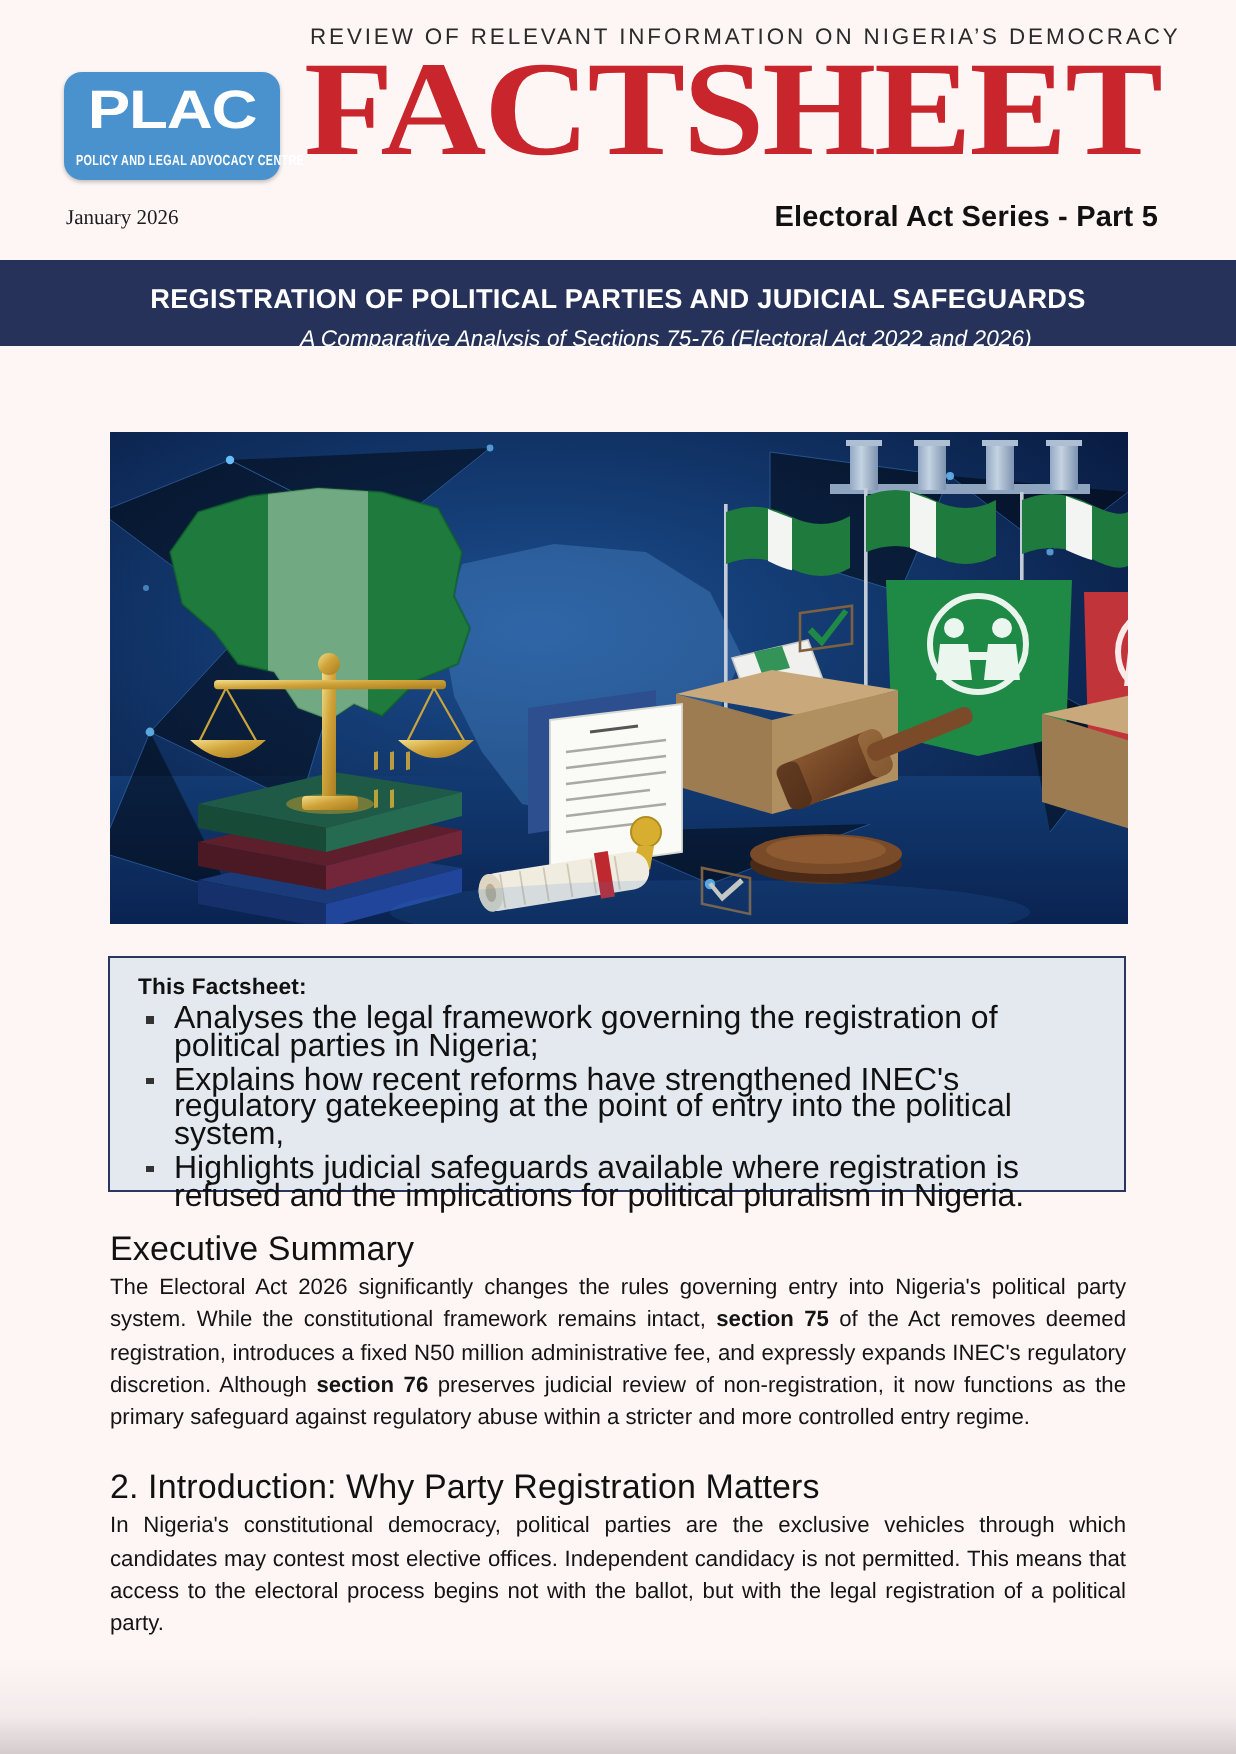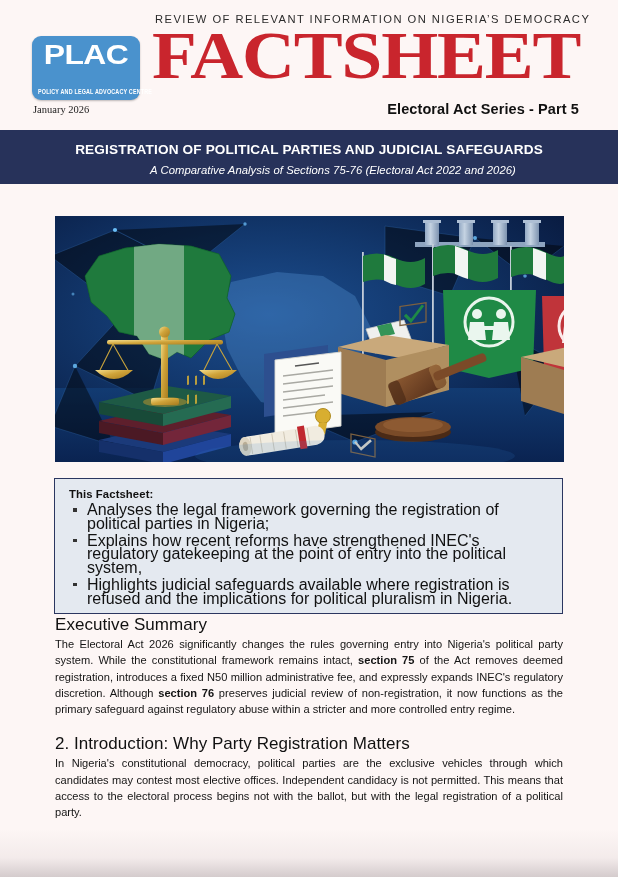--- a/index.html
+++ b/index.html
@@ -59,21 +59,21 @@
     color: #c9252d;
     transform: scaleX(1.11) scaleY(1.02);
     transform-origin: left top;
     white-space: nowrap;
   }
   .logo {
     position: absolute;
     left: 32px;
     top: 36px;
     width: 108px;
-    height: 64px;
+    height: 54px;
     background: #4a92cd;
     border-radius: 9px;
     box-shadow: 0 1px 2px rgba(0,0,0,0.25);
   }
   .logo-main {
     position: absolute;
     left: 0; right: 0;
     top: 4px;
     text-align: center;
     color: #ffffff;
@@ -112,21 +112,21 @@
     font-size: 14.5px;
     font-weight: bold;
     color: #111111;
     letter-spacing: 0.1px;
     font-family: "Liberation Sans", sans-serif;
   }
 
   
   .title-banner {
     position: relative;
-    height: 54px;
+    height: 43px;
     background: #27325a;
     padding-top: 10px;
     box-sizing: border-box;
   }
   .banner-title {
     text-align: center;
     color: #ffffff;
     font-weight: bold;
     font-size: 13.6px;
     letter-spacing: 0.15px;
@@ -155,21 +155,21 @@
     background: #0d2350;
   }
   .hero-svg { display: block; }
 
   
   .fs-box {
     position: absolute;
     left: 54px;
     top: 478px;
     width: 509px;
-    height: 136px;
+    height: 118px;
     box-sizing: border-box;
     background: #e4e9f0;
     border: 1.3px solid #2b3660;
     padding: 9px 13px 8px 14px;
   }
   .fs-box-title {
     font-weight: bold;
     font-size: 11.3px;
     color: #111;
     margin-bottom: 3px;

